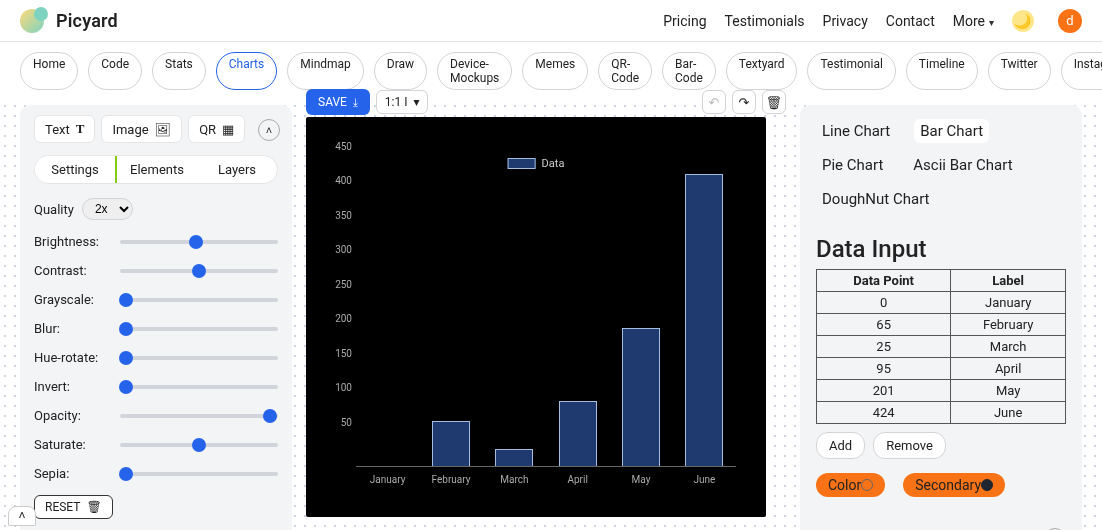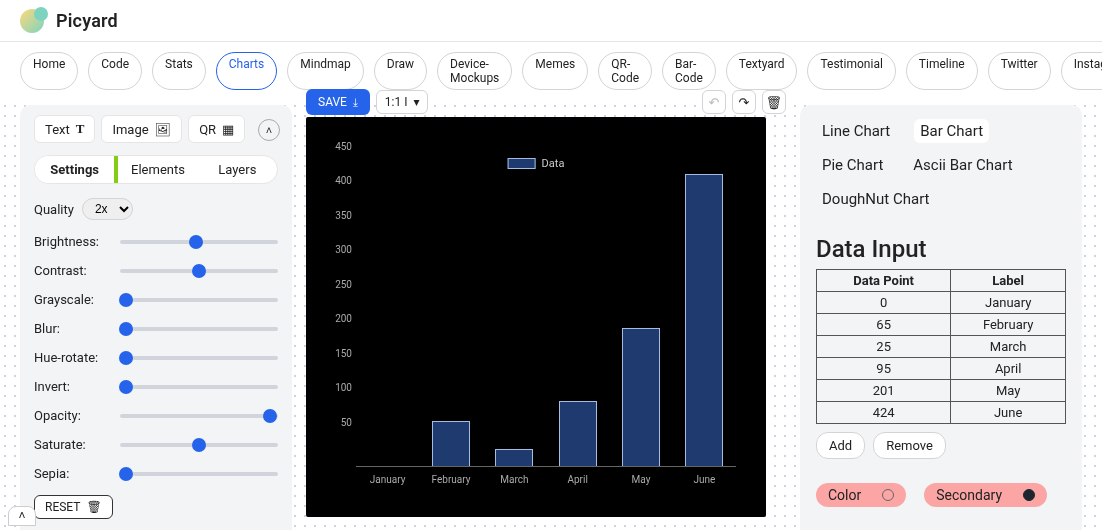--- a/index.html
+++ b/index.html
@@ -18,21 +18,21 @@
 .pill { border: 1px solid #d4d4d8; border-radius: 999px; padding: 4px 12px; font-size: 12px; cursor: pointer; background:#fff; }
 .pill.active { border-color:#2563eb; color:#2563eb; }
 .workspace { position: relative; display: flex; gap: 14px; padding: 4px 20px 0 20px; }
 .dotbg { position:absolute; inset:0; background-image: radial-gradient(circle,#cbd5e1 1px, transparent 1px); background-size: 10px 10px; z-index:-1;}
 .panel-left { width: 272px; background:#f3f4f6; border-radius:10px; padding:10px 14px 14px 14px; position:relative; }
 .lp-tabs { display:flex; gap:6px; }
 .lp-tab { background:#fff; border:1px solid #e5e5e5; border-radius:6px; padding:5px 10px; font-size:13px; display:flex; align-items:center; gap:6px; cursor:pointer;justify-content:center;}
 .lp-caret { position:absolute; right:12px; top:14px; width:22px; height:22px; border-radius:50%; border:1px solid #aaa; display:flex; align-items:center; justify-content:center; font-size:11px; cursor:pointer;}
 .lp-subtabs { display:flex; margin-top:12px; background:#fff; border-radius:999px; overflow:hidden; border:1px solid #e5e5e5;}
 .lp-subtab { flex:1; text-align:center; padding:6px 0; font-size:13px; cursor:pointer;}
-.lp-subtab:first-child { background:#fff; border-right:4px solid #84cc16;font-weight:bold;}
+.lp-subtab:first-child { background:#fff; border-right:2px solid #84cc16;}
 .qf-row { display:flex; justify-content:space-between; align-items:center; margin-top:14px; font-size:13px;}
 select.small { border:1px solid #d4d4d8; border-radius:999px; padding:2px 8px; font-size:12px;}
 .slider-row { display:flex; align-items:center; margin-top:14px; font-size:13px; gap:8px;}
 .slider-row label { width:78px;}
 .slider { flex:1; position:relative; height:4px; background:#d1d5db; border-radius:2px;}
 .slider .thumb { position:absolute; top:50%; transform:translate(-50%,-50%); width:14px; height:14px; border-radius:50%; background:#2563eb;}
 .reset-btn { margin-top:14px; display:inline-flex; align-items:center; gap:6px; border:1px solid #333; border-radius:6px; padding:4px 10px; font-size:12px; cursor:pointer; background:#fff;}
 .center { width: 480px; position:relative;}
 .center-toolbar { position:absolute; top:-16px; left:0; right:0; display:flex; align-items:center; gap:6px;}
 .savebtn { background:#2563eb; color:#fff; border-radius:6px; padding:6px 12px; font-size:12px; display:inline-flex; align-items:center; gap:6px; cursor:pointer;}
@@ -52,36 +52,45 @@
 .panel-right { flex:1; background:#f3f4f6; border-radius:10px; padding:14px 16px; min-width:256px;}
 .ct-tabs { display:flex; flex-wrap:wrap; gap:10px 18px; font-size:15px; margin-bottom:24px;}
 .ct-tab { cursor:pointer; padding:3px 6px; border-radius:6px;}
 .ct-tab.active { background:#fff;}
 .di-title { font-size:24px; font-weight:500; margin:4px 0 6px 0;}
 .dtable { width:100%; border-collapse:collapse; font-size:13px;}
 .dtable th, .dtable td { border:1px solid #555; padding:3px 4px; text-align:center;}
 .ar-row { display:flex; gap:8px; margin-top:8px;}
 .btnw { background:#fff; border:1px solid #d4d4d8; border-radius:12px; padding:5px 12px; font-size:13px; cursor:pointer;}
 .cs-row { display:flex; gap:18px; margin-top:14px; font-size:14px; align-items:center;}
-.cs-item { background:#fca5a5; border-radius:999px; padding:4px 12px; display:flex; align-items:center; gap:21px; cursor:pointer;margin-top:10px;}
+.cs-item { background:#f97316; border-radius:999px; padding:4px 12px; display:flex; align-items:center; gap:0; cursor:pointer;}
 .cdot { width:12px; height:12px; border-radius:50%; border:1px solid #666;}
 .cdot.dark { background:#1d2530; border-color:#1d2530;}
 .bg-tabs { display:flex; align-items:center; margin-top:18px; background:#fff; border-radius:999px; border:1px solid #e5e5e5; position:relative;}
 .bg-tab { flex:1; text-align:center; font-size:13px; padding:6px 0; cursor:pointer;}
 .bg-tab.active { font-weight:500;}
 .bg-caret { width:22px; height:22px; border-radius:50%; border:1px solid #aaa; display:flex; align-items:center; justify-content:center; font-size:11px; margin-left:8px; cursor:pointer;}
 .expand-fab { position:absolute; left:8px; bottom:4px; width:28px; height:20px; border:1px solid #ccc; border-radius:8px 8px 0 0; background:#fff; display:flex; align-items:center; justify-content:center; font-size:12px; cursor:pointer;}
 </style>
 </head>
 <body>
 
 <div class="topbar">
   <div class="brand">
     <span class="brand-icon"></span>
     <span class="brand-name">Picyard</span>
+  </div>
+  <div class="topnav">
+    <a>Pricing</a>
+    <a>Testimonials</a>
+    <a>Privacy</a>
+    <a>Contact</a>
+    <a class="chev">More</a>
+    <span class="moon">🌙</span>
+    <span class="avatar">d</span>
   </div>
 </div>
 
 <div class="pillsrow" id="pillsrow">
     <div class="pill">Home</div>
     <div class="pill">Code</div>
     <div class="pill">Stats</div>
     <div class="pill active">Charts</div>
     <div class="pill">Mindmap</div>
     <div class="pill">Draw</div>

